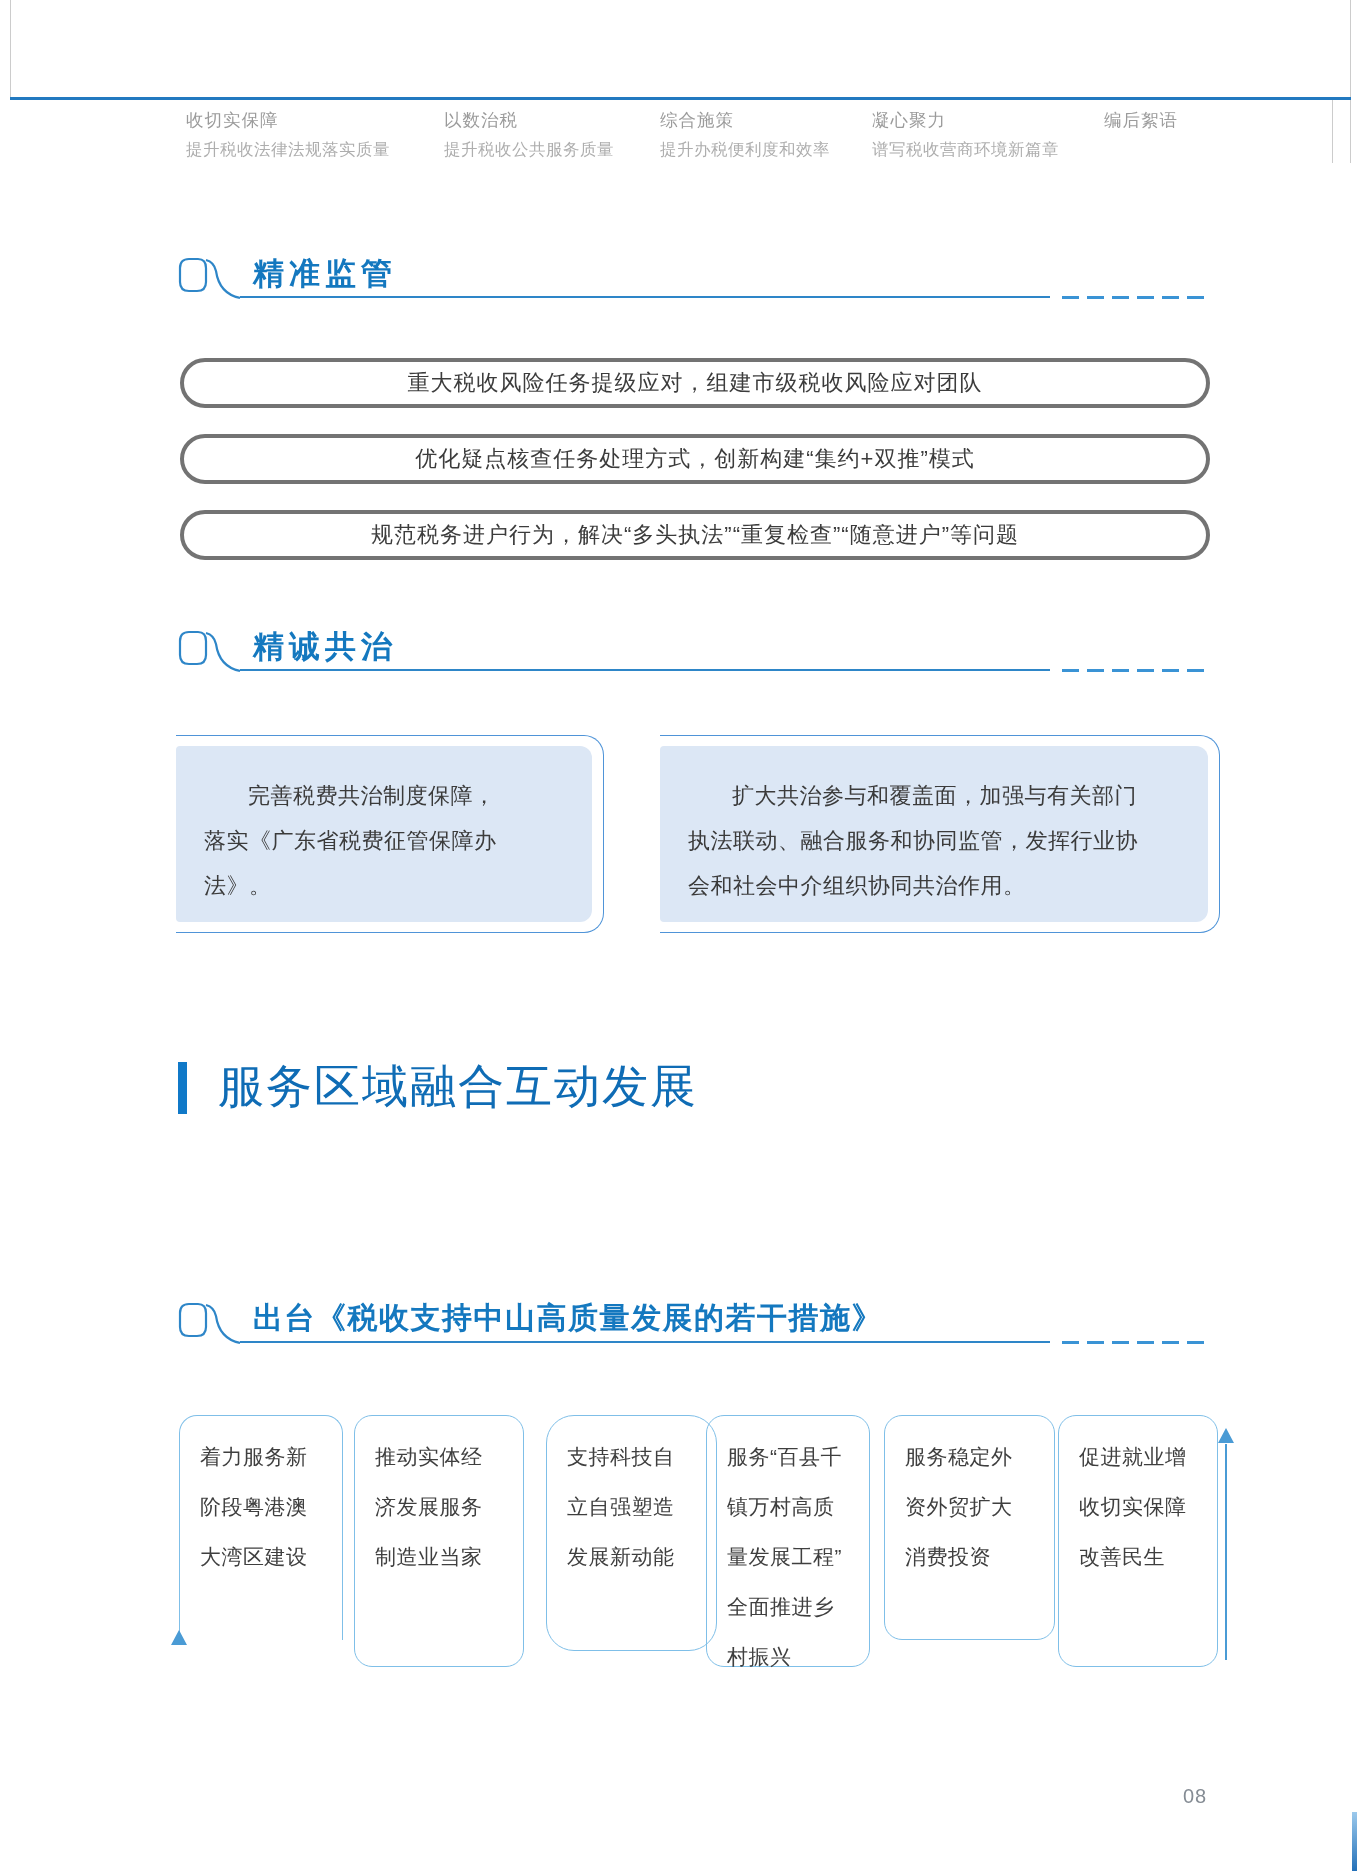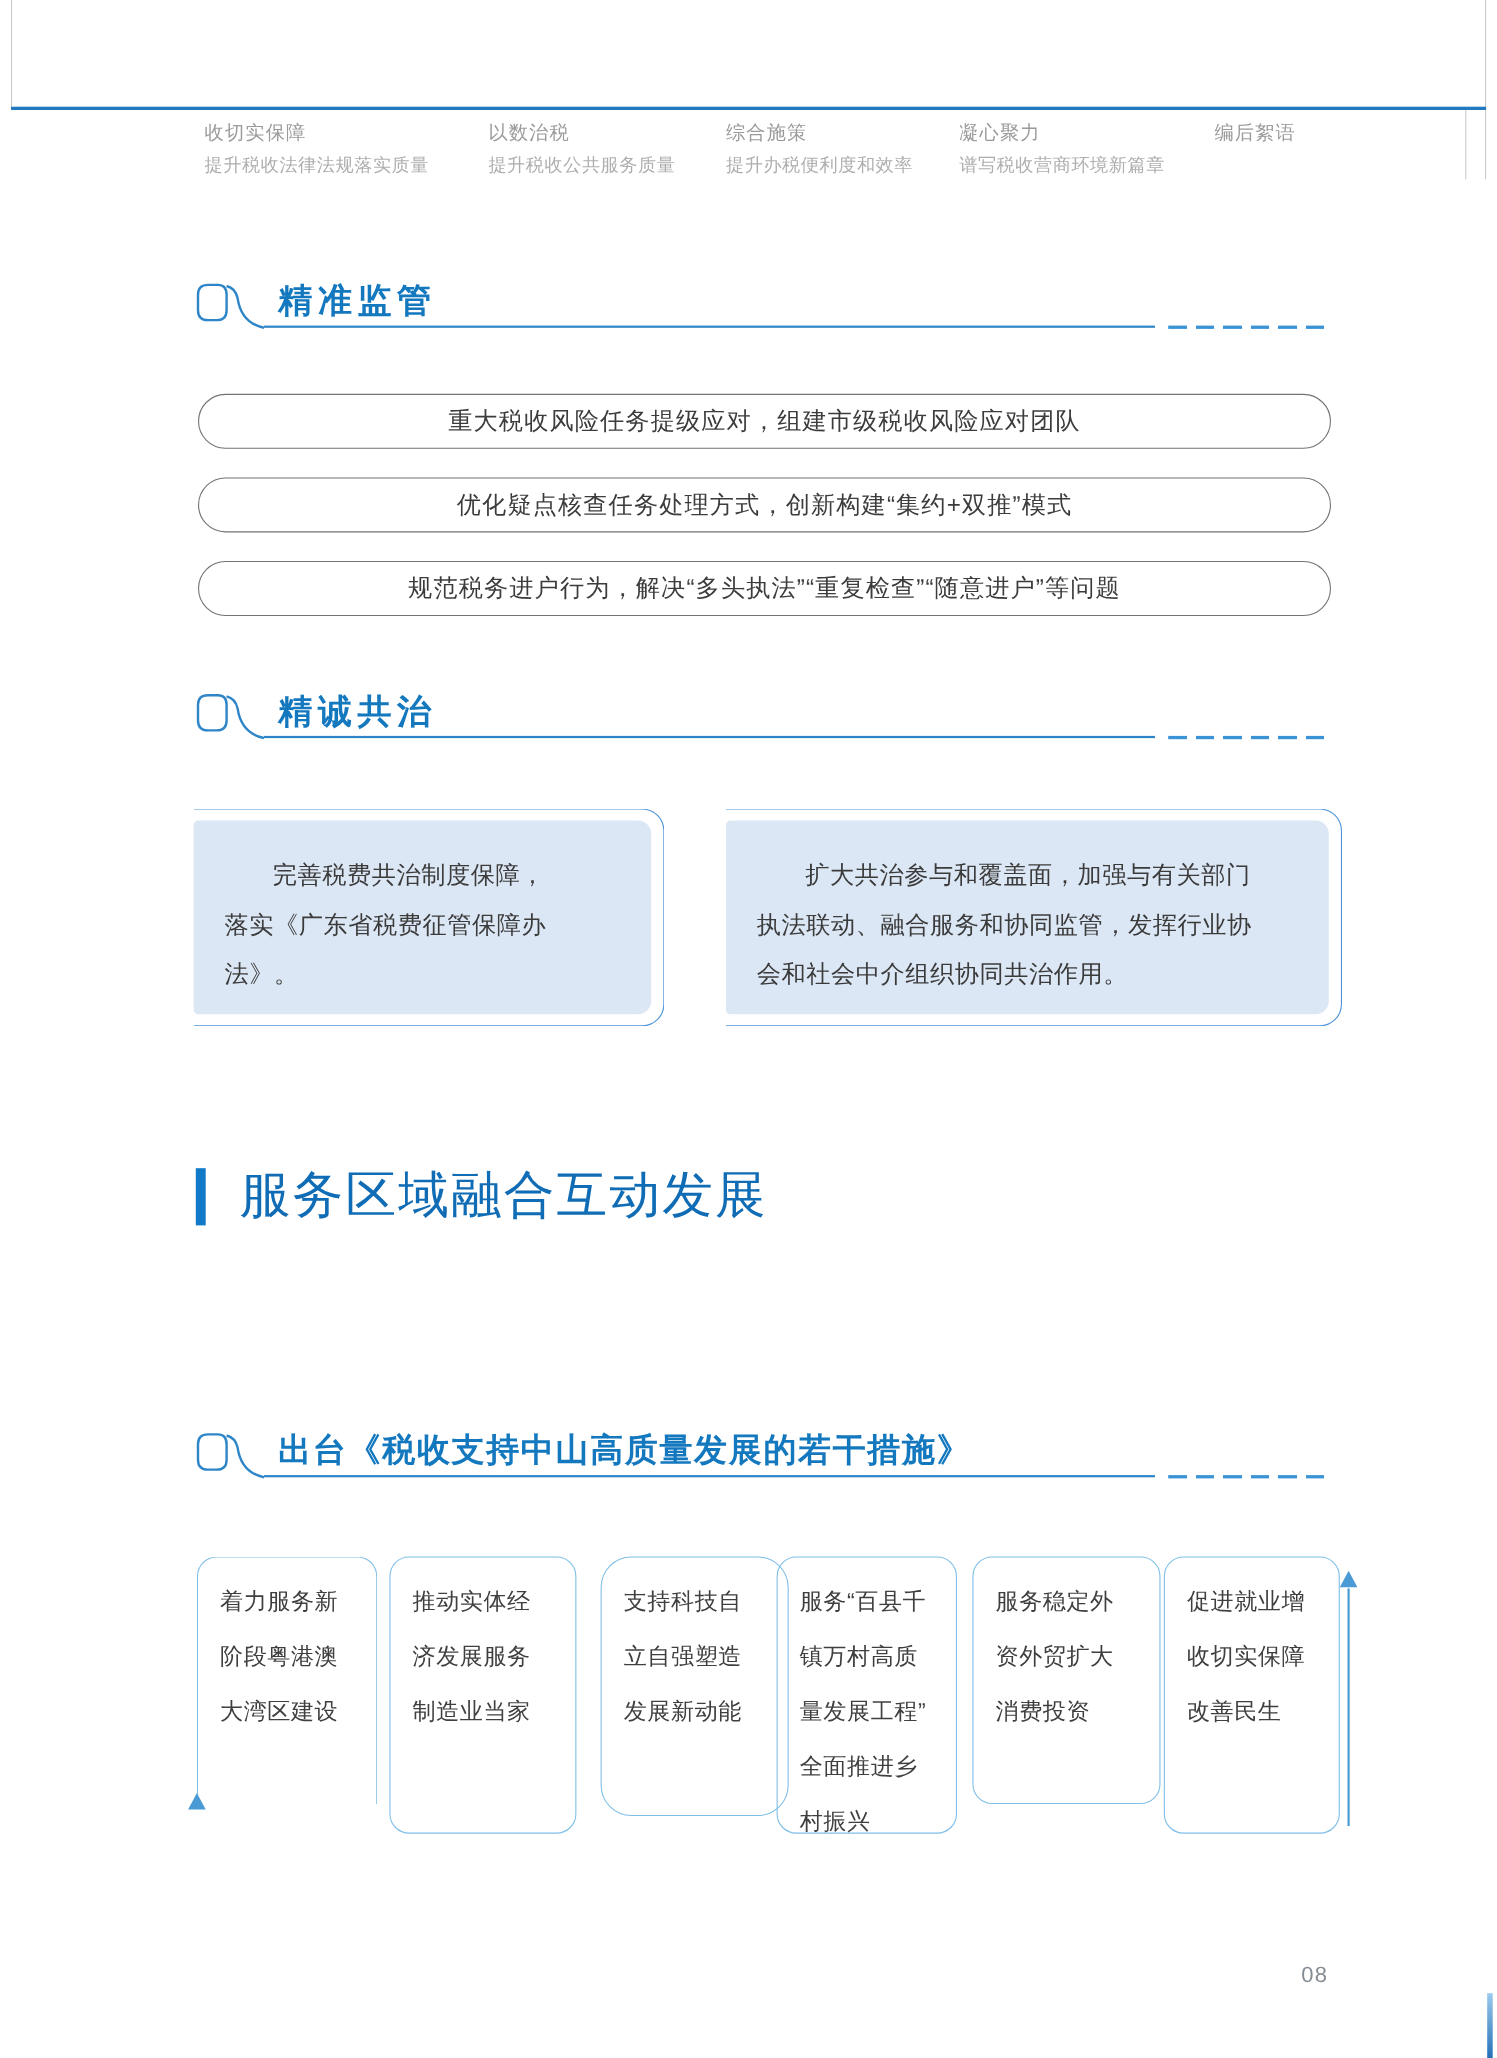--- a/index.html
+++ b/index.html
@@ -26,21 +26,21 @@
   .sec-title{position:absolute;left:77px;top:-2px;font-size:31px;font-weight:bold;
     color:#1478bf;letter-spacing:5px;white-space:nowrap;}
   .sec-rule{position:absolute;left:64px;top:41px;width:810px;height:2px;background:#2e86c8;}
   .sec-dashes{position:absolute;left:886px;top:41px;width:146px;height:2.5px;
     background:repeating-linear-gradient(90deg,#3a93d5 0 17px,transparent 17px 25px);}
   #hdr-supervision{top:255px;}
   #hdr-cogovernance{top:628px;}
   #hdr-measures{top:1300px;}
   #hdr-measures .sec-title{letter-spacing:1.5px;font-size:30px;}
   
-  .pill{position:absolute;left:180px;width:1030px;height:50px;border:1px solid #737373;
+  .pill{position:absolute;left:180px;width:1030px;height:50px;border:4px solid #737373;
     border-radius:26px;display:flex;align-items:center;justify-content:center;
     font-size:22px;color:#3c3c3c;letter-spacing:1px;box-sizing:border-box;}
   .p0{top:358px;} .p1{top:434px;} .p2{top:510px;}
   
   .box-outline{position:absolute;border:1.5px solid #4f94d8;border-left:none;
     border-radius:0 20px 20px 0;box-sizing:border-box;}
   .bo-left{left:176px;top:735px;width:428px;height:198px;}
   .bo-right{left:660px;top:735px;width:560px;height:198px;}
   .box-fill{position:absolute;background:#dce7f5;border-radius:4px 12px 12px 4px;
     box-sizing:border-box;padding:27px 28px 0 28px;font-size:22px;color:#3b3b3b;}

